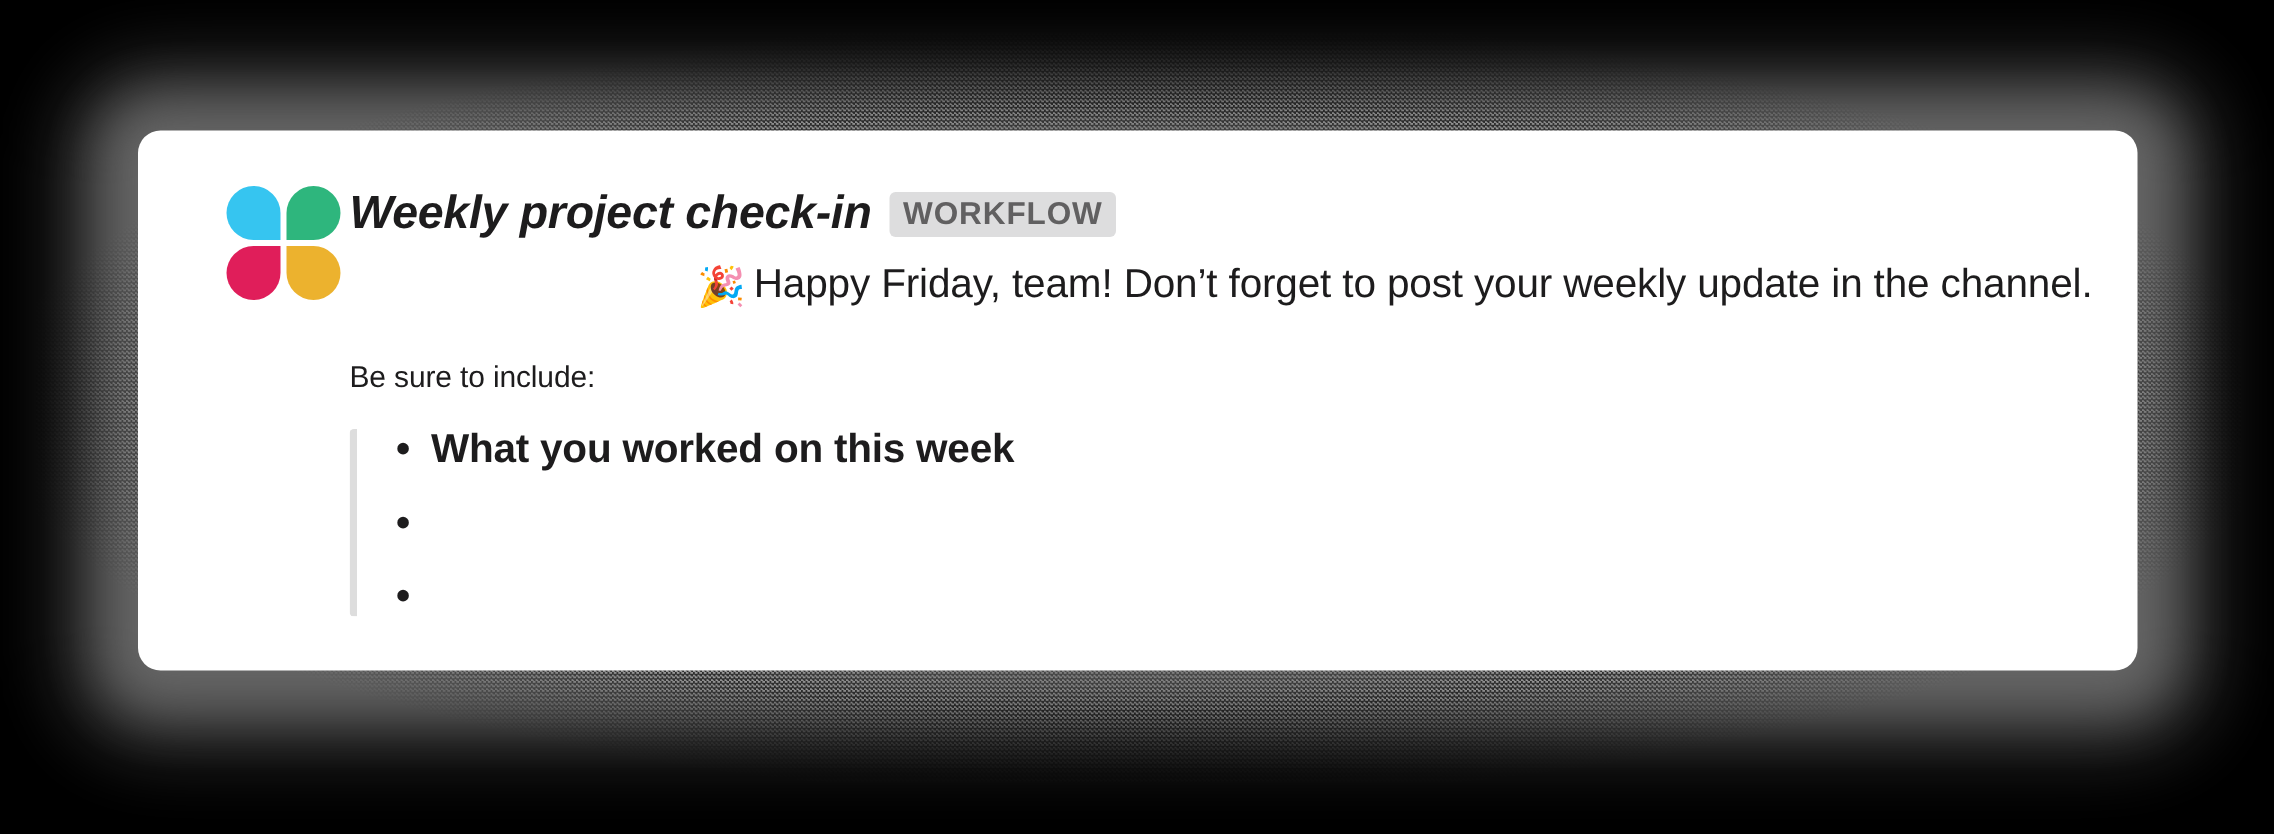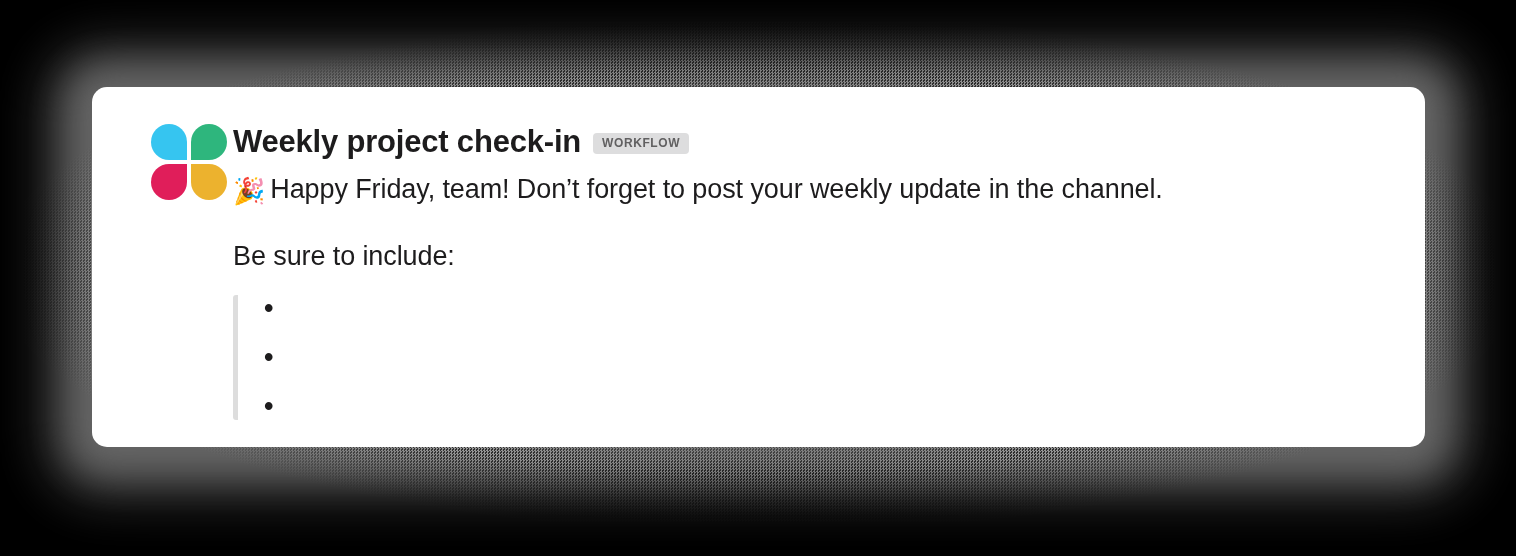--- a/index.html
+++ b/index.html
@@ -114,52 +114,54 @@
     height: 44px;
     margin-top: -2px;
   }
 
   .sender-name {
     font-size: 31px;
     font-weight: 700;
     color: #1d1c1d;
     letter-spacing: -0.2px;
     line-height: 1;
+    font-style: italic;
   }
 
   .workflow-badge {
     margin-left: 12px;
     background: #ddddde;
     color: #616061;
-    font-size: 12px;
+    font-size: 21px;
     font-weight: 700;
     letter-spacing: 0.6px;
     padding: 4px 9px 5px 9px;
     border-radius: 4px;
     line-height: 1;
     position: relative;
     top: 2px;
   }
 
   .message-text {
     font-size: 27px;
     color: #1d1c1d;
     line-height: 1.45;
     margin-top: 7px;
     letter-spacing: -0.1px;
+    text-align: right;
   }
 
   .emoji {
     font-size: 26px;
     margin-right: 5px;
     vertical-align: -2px;
   }
 
   .secondary-text {
-    font-size: 27px;
+    font-size: 20px;
     color: #1d1c1d;
     line-height: 1.4;
     margin-top: 27px;
     margin-left: 0px;
     letter-spacing: -0.1px;
   }
 
   
   .quote-block {
     margin-top: 20px;
@@ -218,20 +220,21 @@
         <div class="message-text">
           <span class="emoji">🎉</span><span>Happy Friday, team! Don’t forget to post your weekly update in the channel.</span>
         </div>
 
         <div class="secondary-text">Be sure to include:</div>
 
         <div class="quote-block" style="border-left-color: rgb(221, 221, 221);">
 
           <div class="bullet-item">
             <span class="bullet-dot">•</span>
+            <span>What you worked on this week</span>
           </div>
 
           <div class="bullet-item">
             <span class="bullet-dot">•</span>
           </div>
 
           <div class="bullet-item">
             <span class="bullet-dot">•</span>
           </div>
 

